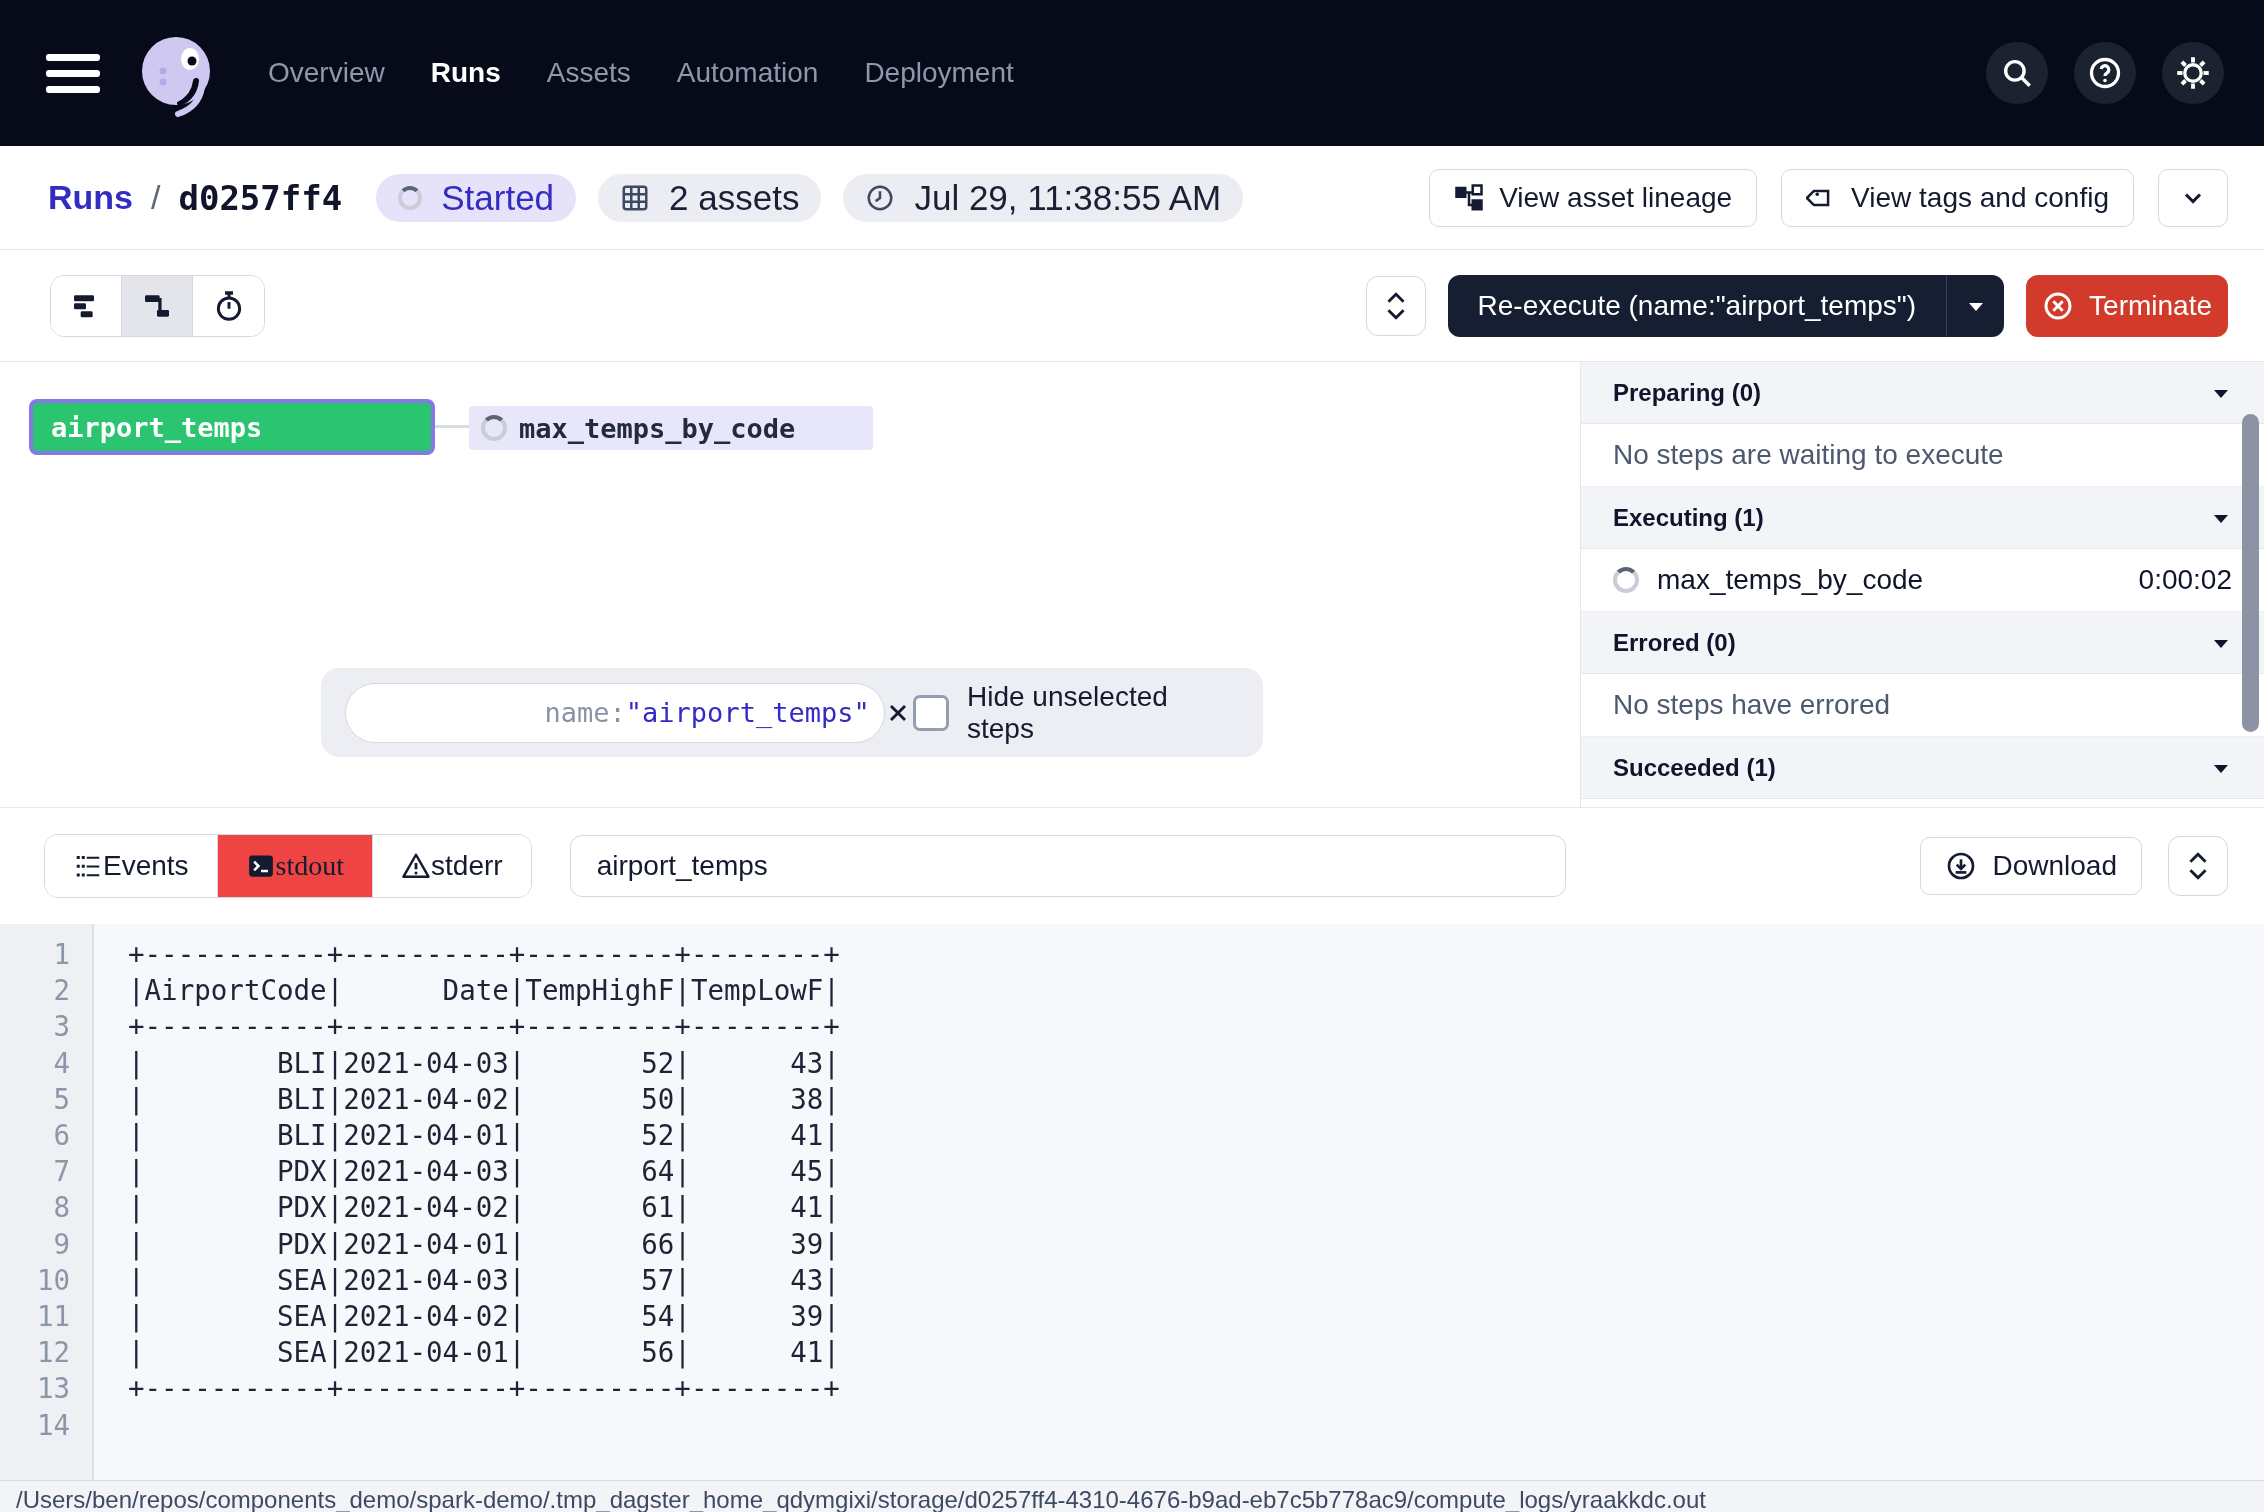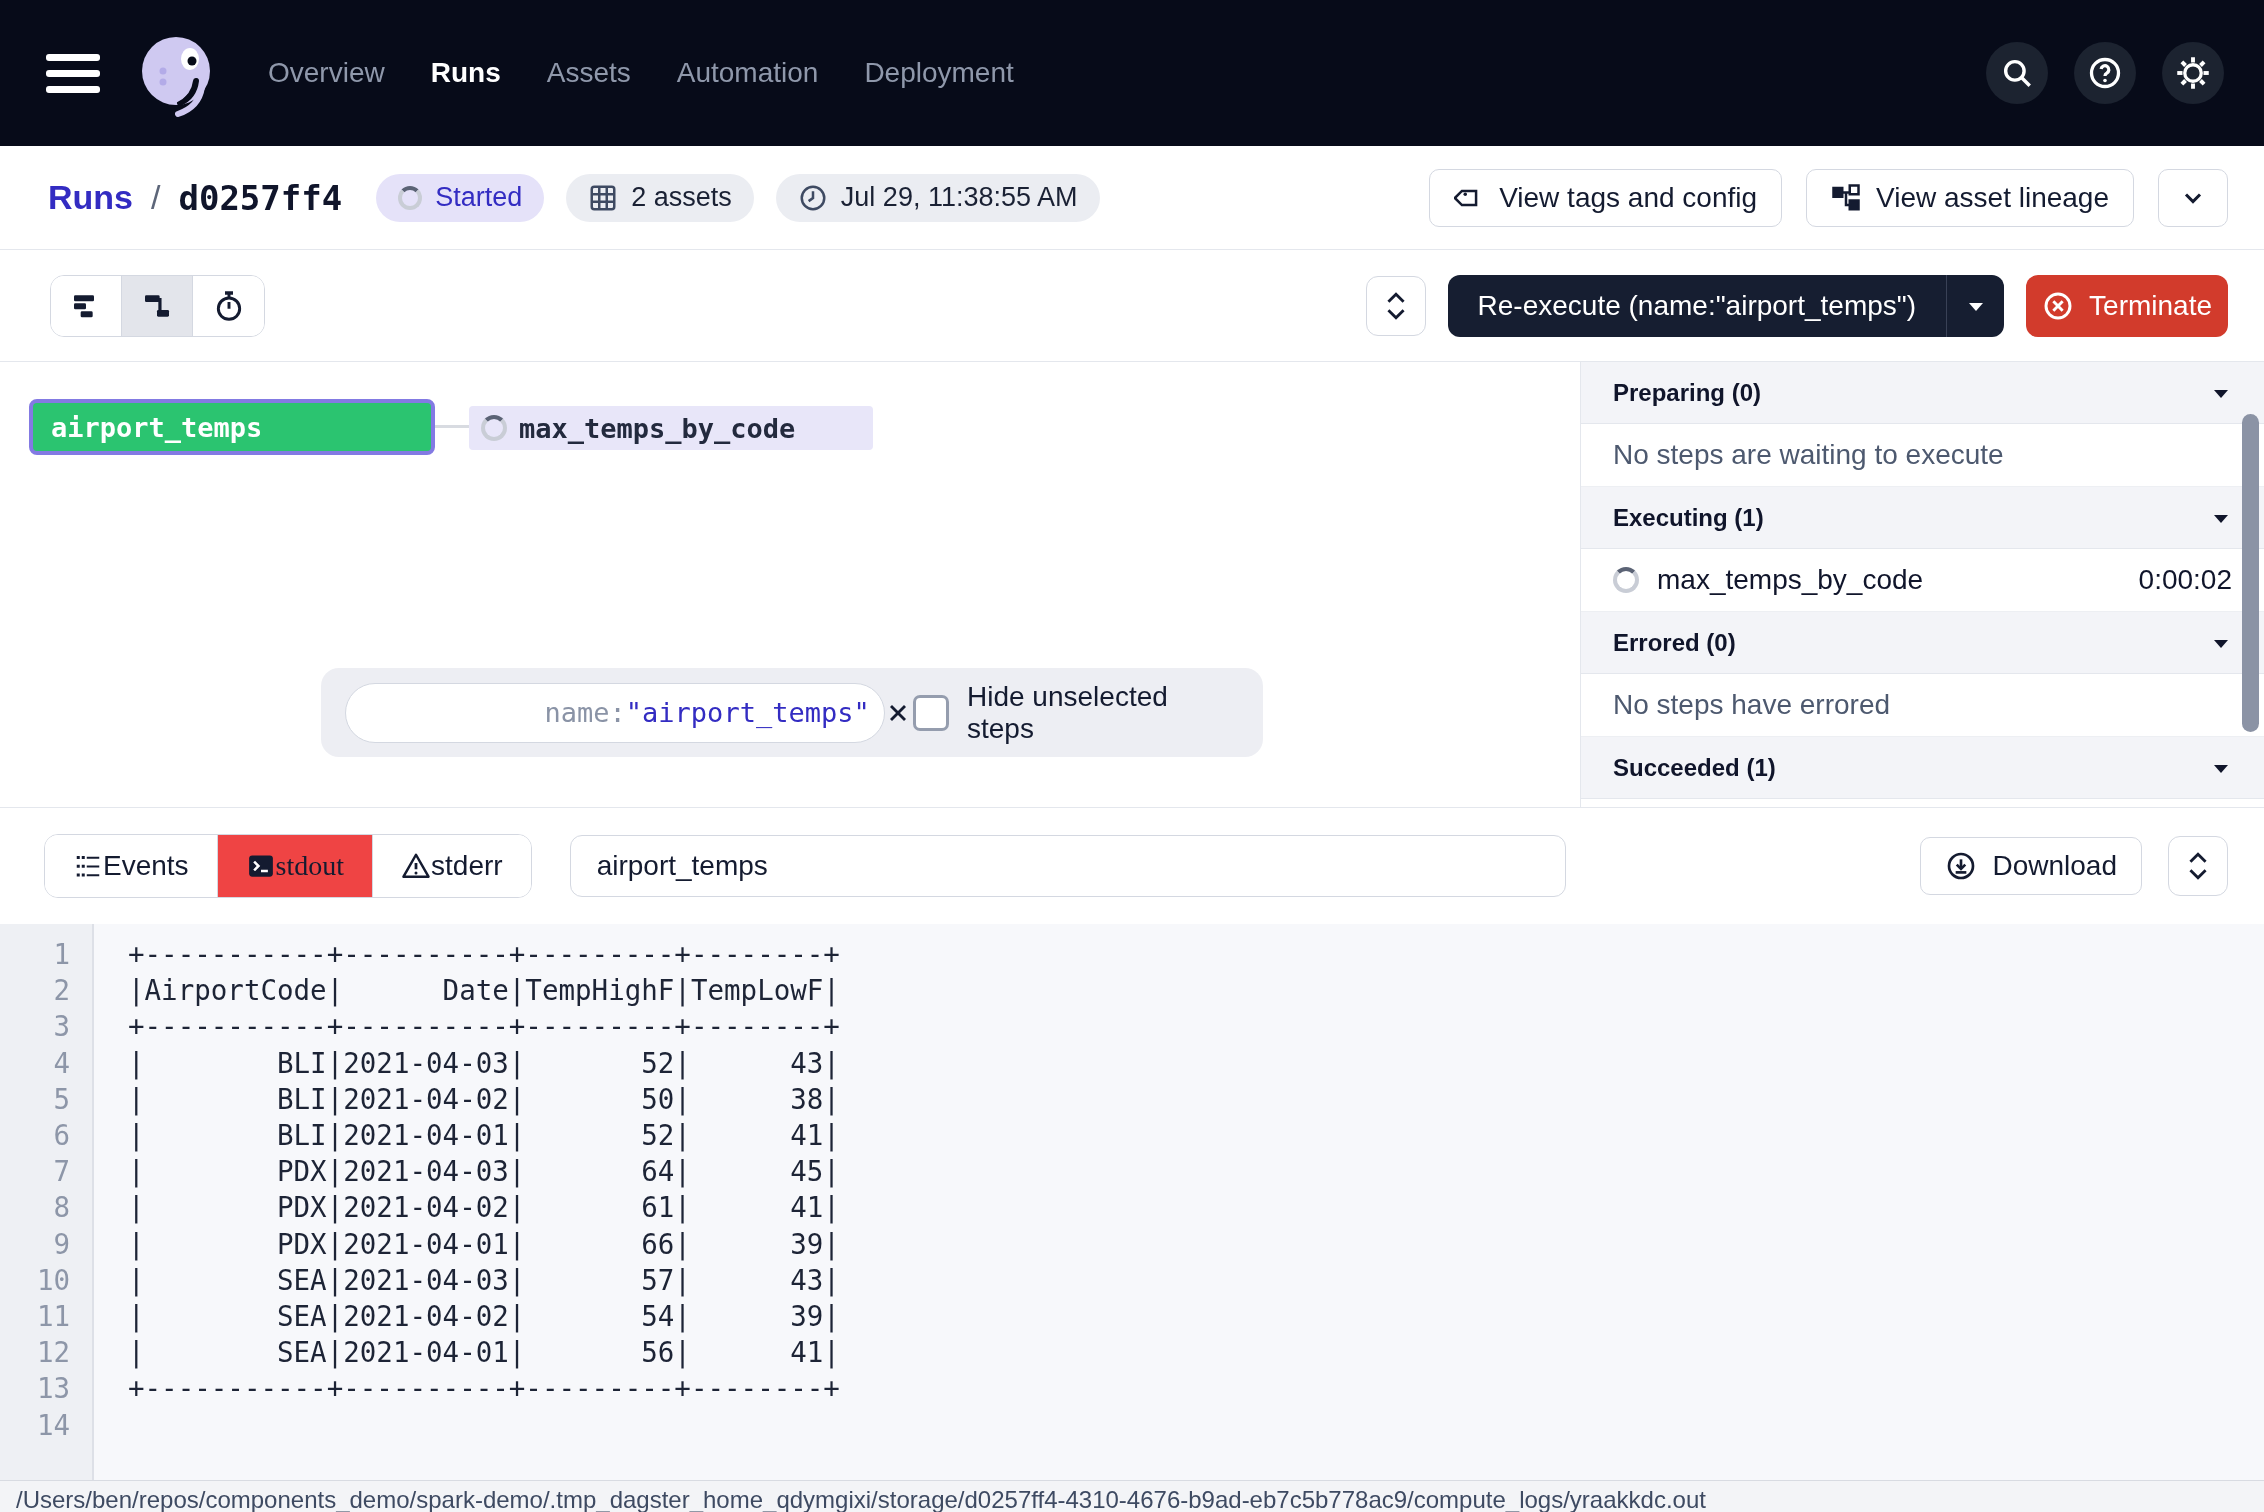--- a/index.html
+++ b/index.html
@@ -20,21 +20,21 @@
   .topnav-right { margin-left:auto; display:flex; gap:26px; }
   .nav-icon-btn { width:62px; height:62px; border-radius:50%; background:#1c2330; color:#fff;
     display:flex; align-items:center; justify-content:center; cursor:pointer; }
 
   
   .header-row { height:104px; border-bottom:1px solid #e4e7ed; display:flex; align-items:center; padding:0 36px 0 48px; }
   .crumb-root { color:#332cc2; font-size:34px; font-weight:600; cursor:pointer; }
   .crumb-sep { color:#5d6679; font-size:34px; margin:0 18px; }
   .run-id { font-family:"DejaVu Sans Mono","Liberation Mono",monospace; font-size:34px; font-weight:700; color:#10152b; }
   .badges { display:flex; gap:22px; margin-left:34px; }
-  .badge { height:48px; border-radius:24px; padding:0 22px; display:flex; align-items:center; gap:13px; font-size:27px; }
+  .badge { height:48px; border-radius:24px; padding:0 22px; display:flex; align-items:center; gap:19px; font-size:35px; }
   .badge.lavender { background:#e5e2f9; color:#332cc2; }
   .badge.gray { background:#ebedf2; color:#1a2134; }
   .header-actions { margin-left:auto; display:flex; gap:24px; align-items:center; }
   .btn-outline { height:58px; background:#fff; border:1px solid #d4d8e1; border-radius:10px;
     display:flex; align-items:center; gap:15px; padding:0 24px; font-size:28px; color:#141b30; cursor:pointer; }
   .btn-outline.square { padding:0 20px; }
 
   
   .toolbar-row { height:112px; border-bottom:1px solid #e4e7ed; display:flex; align-items:center; padding:0 36px 0 50px; }
   .segmented { display:flex; border:1px solid #d4d8e1; border-radius:14px; overflow:hidden; background:#fff; }
@@ -193,33 +193,33 @@
       <svg width="30" height="30" viewBox="0 0 24 24" fill="none" stroke="#3e4a62" stroke-width="2">
         <circle cx="12" cy="12" r="9"></circle>
           <polyline points="12 6.5 12 12 8.5 14.5"></polyline>
       </svg>
       <span>Jul 29, 11:38:55 AM</span>
     </div>
   </div>
   <div class="header-actions">
     <div class="btn-outline">
       <svg width="30" height="30" viewBox="0 0 24 24" fill="none" stroke="#141b30" stroke-width="2">
-        <path d="M4 4 h8 l8 8 -8 8 -8 -8 z" transform="rotate(-45 12 12)"></path>
-        <circle cx="9" cy="9" r="1.4" fill="#141b30" stroke="none"></circle>
-      </svg>
-      <span>View tags and config</span>
-    </div>
-    <div class="btn-outline">
-      <svg width="30" height="30" viewBox="0 0 24 24" fill="none" stroke="#141b30" stroke-width="2">
         <rect x="2" y="4" width="7" height="7" fill="#141b30"></rect>
         <rect x="15" y="2" width="7" height="7"></rect>
         <rect x="15" y="14" width="7" height="7" fill="#141b30"></rect>
         <path d="M9 7.5 h3 v10 h3 M12 7.5 h3" fill="none"></path>
       </svg>
       <span>View asset lineage</span>
+    </div>
+    <div class="btn-outline">
+      <svg width="30" height="30" viewBox="0 0 24 24" fill="none" stroke="#141b30" stroke-width="2">
+        <path d="M4 4 h8 l8 8 -8 8 -8 -8 z" transform="rotate(-45 12 12)"></path>
+        <circle cx="9" cy="9" r="1.4" fill="#141b30" stroke="none"></circle>
+      </svg>
+      <span>View tags and config</span>
     </div>
     <div class="btn-outline square">
       <svg width="28" height="28" viewBox="0 0 24 24" fill="none" stroke="#141b30" stroke-width="2.6">
         <polyline points="6 9 12 15 18 9"></polyline>
       </svg>
     </div>
   </div>
 </div>
 
 <div class="toolbar-row">

